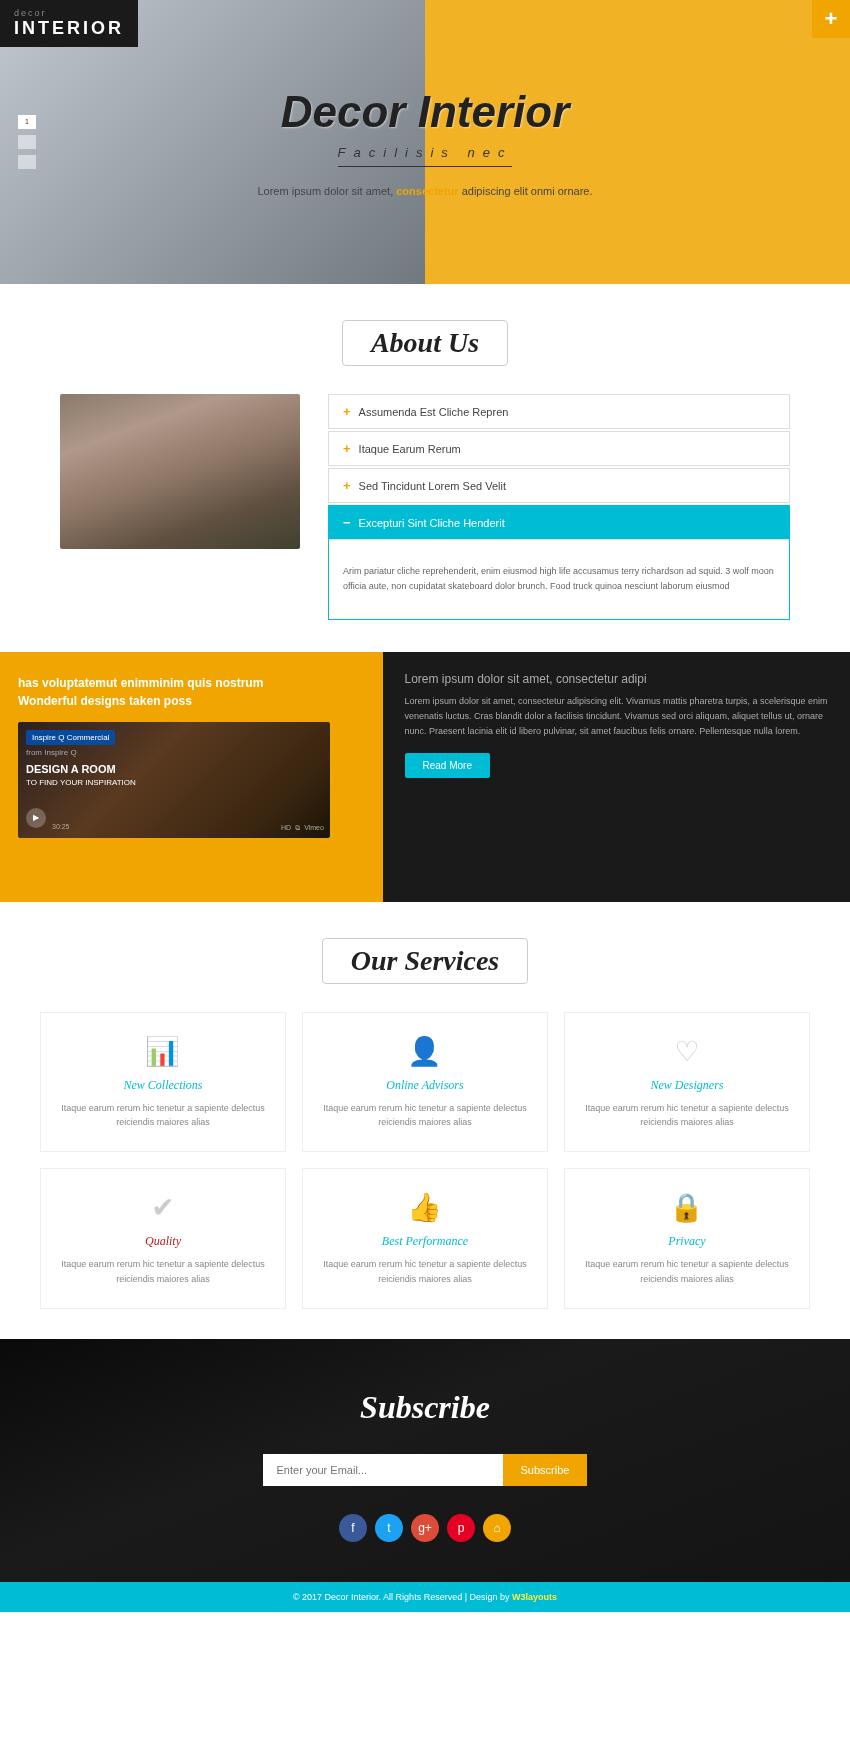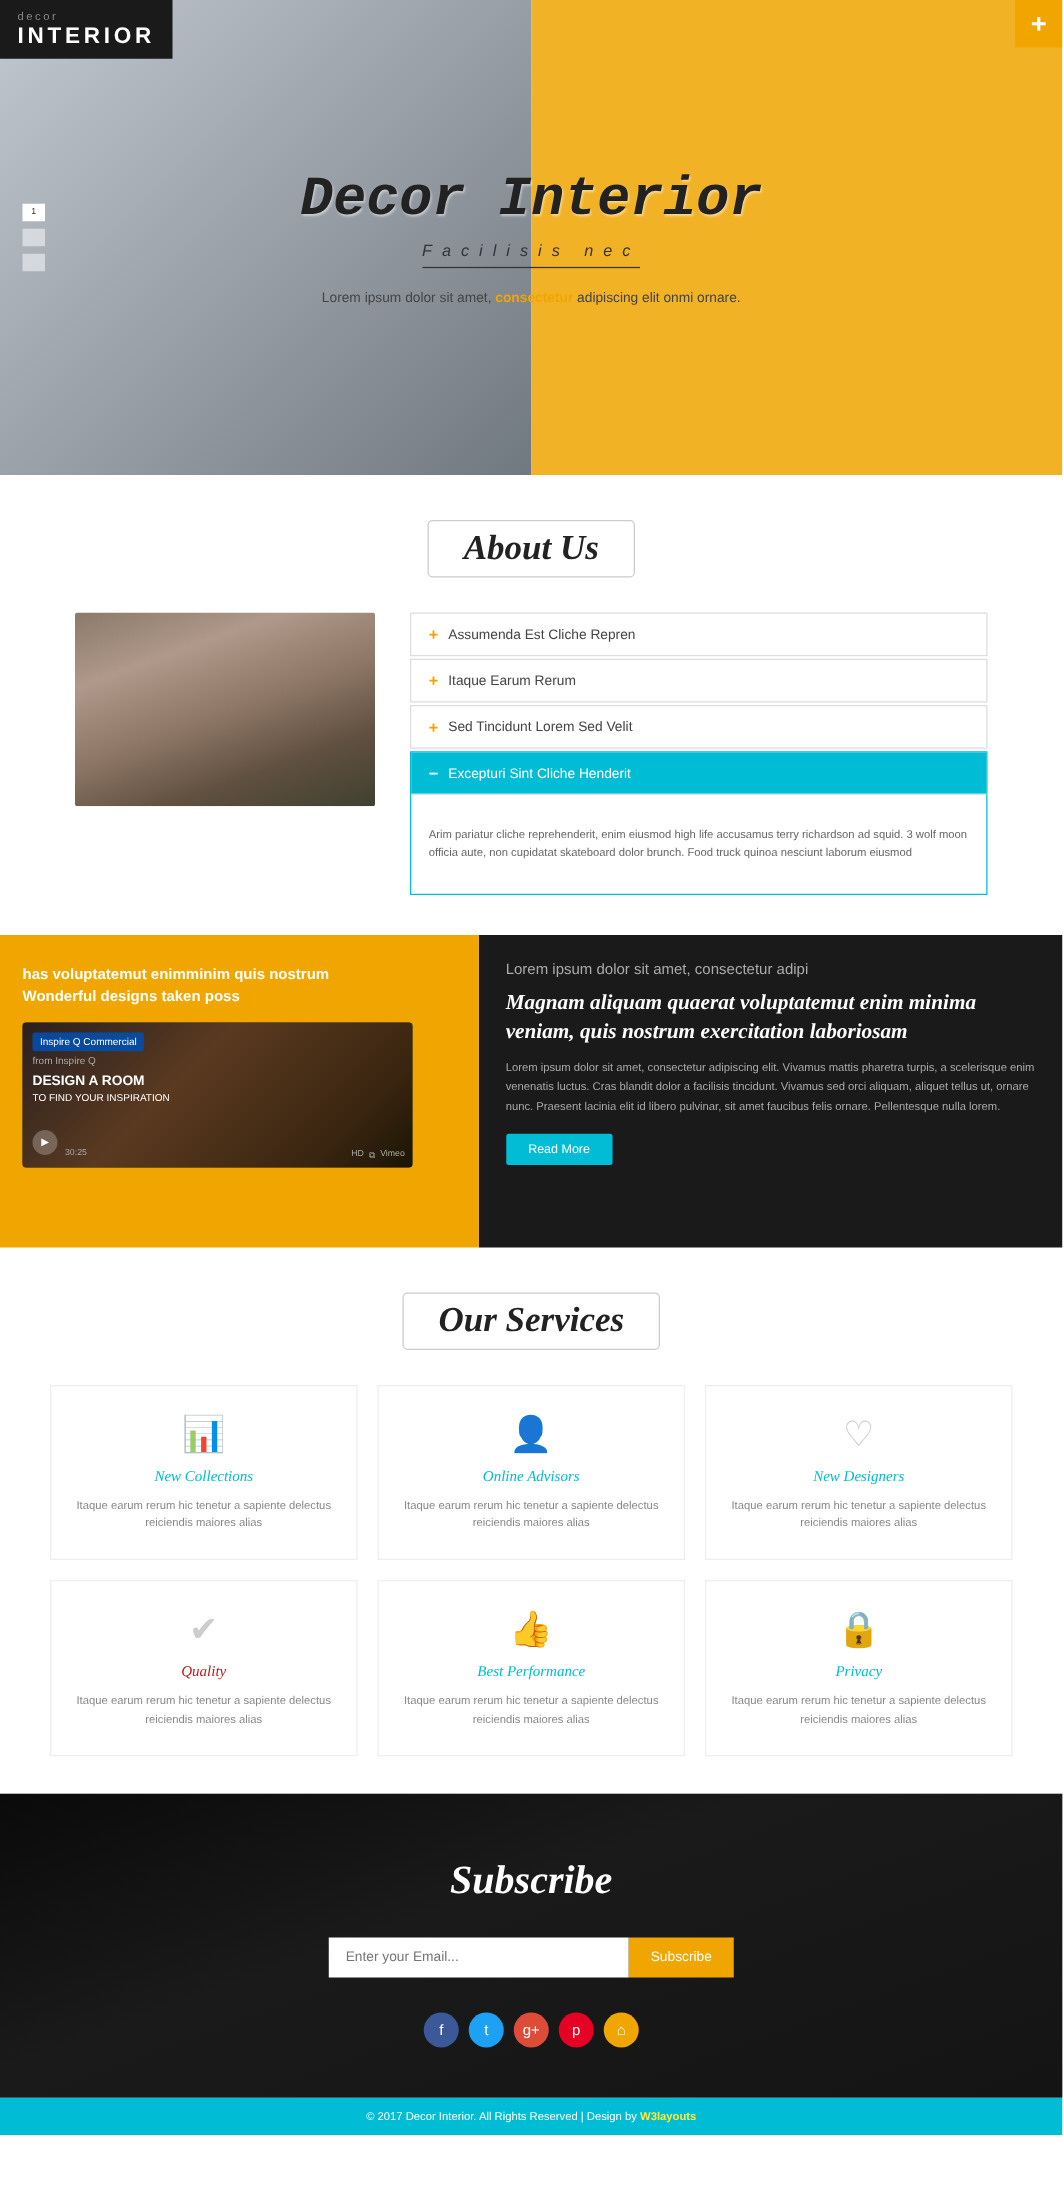--- a/index.html
+++ b/index.html
@@ -1,39 +1,39 @@
 <!DOCTYPE html>
 <html><head>
   <meta charset="utf-8">
   <style>
     * { margin: 0; padding: 0; box-sizing: border-box; }
     body { font-family: Arial, sans-serif; width: 850px; background: #fff; }
   </style>
 </head>
 <body>
 
-<section style="position:relative; height:380px; overflow:hidden;">
+<section style="position:relative; height:284px; overflow:hidden;">
   <div style="position:absolute; left:0; top:0; width:50%; height:100%; background:linear-gradient(135deg,#c0c8d0 0%,#9aa0a8 50%,#707880 100%);"></div>
   <div style="position:absolute; left:50%; top:0; width:50%; height:100%; background:#f0a500; opacity:0.85;"></div>
 
   <div style="position:absolute;top:0;left:0;background:#1a1a1a;padding:8px 14px;z-index:10;">
     <span style="color:#888;font-size:9px;letter-spacing:2px;display:block;">decor</span>
     <span style="color:#fff;font-size:18px;font-weight:bold;letter-spacing:3px;">INTERIOR</span>
   </div>
 
   <div style="position:absolute;top:0;right:0;background:#f0a500;color:#fff;width:38px;height:38px;display:flex;align-items:center;justify-content:center;font-size:22px;font-weight:bold;z-index:10;cursor:pointer;">+</div>
 
   <div style="position:absolute;left:18px;top:50%;transform:translateY(-50%);display:flex;flex-direction:column;gap:6px;z-index:10;">
     <span style="display:block;width:18px;height:14px;background:#fff;font-size:7px;color:#333;text-align:center;line-height:14px;">1</span>
     <span style="display:block;width:18px;height:14px;background:rgba(255,255,255,0.5);font-size:7px;color:#333;text-align:center;line-height:14px;"></span>
     <span style="display:block;width:18px;height:14px;background:rgba(255,255,255,0.5);font-size:7px;color:#333;text-align:center;line-height:14px;"></span>
   </div>
 
   <div style="position:absolute;top:50%;left:50%;transform:translate(-50%,-50%);text-align:center;z-index:10;width:500px;">
-    <h1 style="font-family:Liberation Mono, monospace;font-size:44px;color:#222;font-style:italic;text-shadow:1px 1px 2px rgba(255,255,255,0.5);margin-bottom:6px;">Decor Interior</h1>
+    <h1 style="font-family:Liberation Sans, sans-serif;font-size:44px;color:#222;font-style:italic;text-shadow:1px 1px 2px rgba(255,255,255,0.5);margin-bottom:6px;">Decor Interior</h1>
     <p style="font-size:13px;letter-spacing:8px;color:#333;margin-bottom:8px;font-style:italic;border-bottom:1px solid #333;padding-bottom:6px;display:inline-block;">Facilisis nec</p>
     <p style="font-size:11px;color:#444;margin-top:10px;">
       Lorem ipsum dolor sit amet, <span style="color:#f0a500;font-weight:bold;">consectetur</span> adipiscing elit onmi ornare.
     </p>
   </div>
 </section>
 
 <section style="padding:36px 60px 30px; background:#fff;">
   <h2 style="text-align:center;font-family:Georgia,serif;font-size:28px;font-style:italic;color:#222;margin-bottom:28px;display:block;text-align:center;position:relative;width:fit-content;margin:0 auto 28px;border:1px solid #ccc;border-radius:4px;padding:6px 28px;">About Us</h2>
 
@@ -99,21 +99,20 @@
           <span>HD</span>
             <span>⧉</span>
             <span>Vimeo</span>
         </div>
       </div>
     </div>
   </div>
 
   <div style="width:55%;background:#1a1a1a;padding:20px 22px;">
     <p style="color:#aaa;font-size:12px;margin-bottom:8px;">Lorem ipsum dolor sit amet, consectetur adipi</p>
-    <h3 style="color:#fff;font-size:17px;font-family:Georgia,serif;font-style:italic;line-height:1.4;margin-bottom:10px;">Magnam aliquam quaerat voluptatemut enim minima veniam, quis nostrum exercitation laboriosam</h3>
     <p style="color:#aaa;font-size:9px;line-height:1.7;margin-bottom:14px;">Lorem ipsum dolor sit amet, consectetur adipiscing elit. Vivamus mattis pharetra turpis, a scelerisque enim venenatis luctus. Cras blandit dolor a facilisis tincidunt. Vivamus sed orci aliquam, aliquet tellus ut, ornare nunc. Praesent lacinia elit id libero pulvinar, sit amet faucibus felis ornare. Pellentesque nulla lorem.</p>
     <button style="background:#00bcd4;color:#fff;border:none;padding:7px 18px;font-size:10px;cursor:pointer;border-radius:2px;">Read More</button>
   </div>
 </section>
 
 <section style="padding:36px 40px 30px;background:#fff;">
   <h2 style="text-align:center;font-family:Georgia,serif;font-size:28px;font-style:italic;color:#222;display:block;text-align:center;position:relative;width:fit-content;margin:0 auto 28px;border:1px solid #ccc;border-radius:4px;padding:6px 28px;">Our Services</h2>
 
   <div style="display:grid;grid-template-columns:repeat(3,1fr);gap:16px;margin-top:10px;">
 

